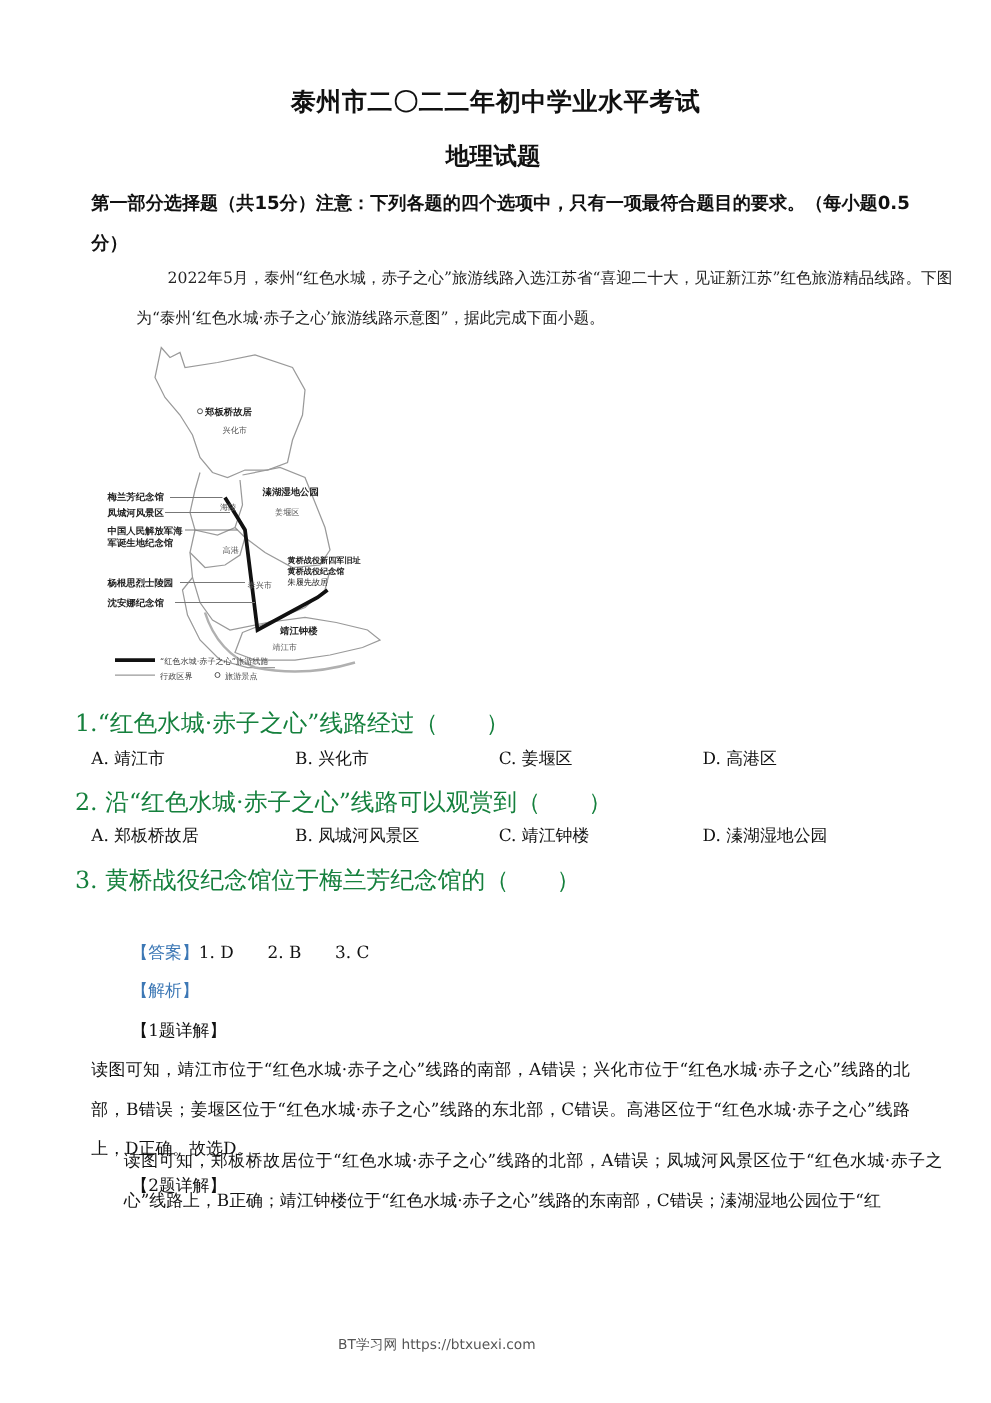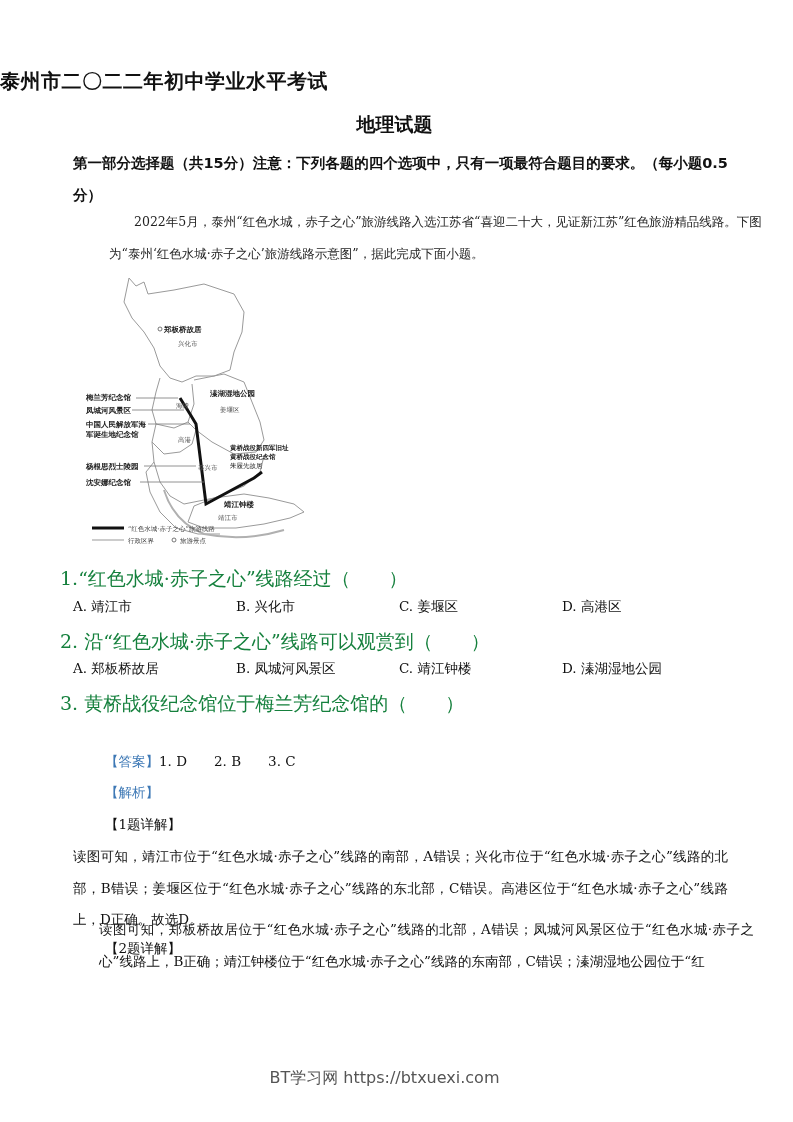--- a/index.html
+++ b/index.html
@@ -1,38 +1,38 @@
 <!DOCTYPE html>
 <html><head>
 <meta charset="utf-8">
 <style>
   html, body { margin: 0; padding: 0; background: #ffffff; }
   body { width: 793px; height: 1122px; position: relative; overflow: hidden;
          font-family: "DejaVu Serif", "Liberation Serif", serif; color: #111; }
   .page { position: absolute; left: 0; top: 0; width: 793px; height: 1122px; }
-  .title { position: absolute; top: 68px; left: 0; width: 793px; 
+  .title { position: absolute; top: 68px; left: 0; width: 793px; text-align: center;
            font-size: 20px; font-weight: bold; letter-spacing: 0.5px;
            font-family: "DejaVu Sans", sans-serif; }
   .subtitle { position: absolute; top: 112px; left: 0; width: 789px; text-align: center;
               font-size: 19px; font-weight: bold; font-family: "DejaVu Sans", sans-serif; }
   .section-head { position: absolute; top: 147px; left: 73px; width: 660px;
                   font-size: 14.5px; font-weight: bold; line-height: 32px;
                   font-family: "DejaVu Sans", sans-serif; }
   .intro { position: absolute; top: 206px; left: 73px; width: 655px;
            font-size: 12.5px; line-height: 32px; text-indent: 2em; color: #222; margin-left: 36px; }
   .map { position: absolute; left: 84px; top: 272px; width: 240px; height: 282px; }
   .q { position: absolute; left: 60px; font-size: 19px; color: #15803d; }
   .opts { position: absolute; left: 73px; width: 660px; font-size: 13.5px; display: flex; }
   .opts span { display: inline-block; width: 163px; }
   .blue { color: #3d78b5; }
   .line { position: absolute; left: 73px; font-size: 13.5px; margin-left: 32px; }
   .para { position: absolute; left: 73px; width: 655px; font-size: 13.5px; line-height: 31.5px;
           text-align: justify; }
   .footer { position: absolute; top: 1068px; left: 0; width: 699px; text-align: center;
-            font-size: 16px; color: #555; font-family: "DejaVu Sans", sans-serif; padding-left: 35px; }
+            font-size: 11px; color: #555; font-family: "DejaVu Sans", sans-serif; }
   svg text { font-family: "DejaVu Sans", sans-serif; }
 </style>
 </head>
 <body>
 
 <div class="page">
 
   <div class="title">泰州市二〇二二年初中学业水平考试</div>
   <div class="subtitle">地理试题</div>
 

